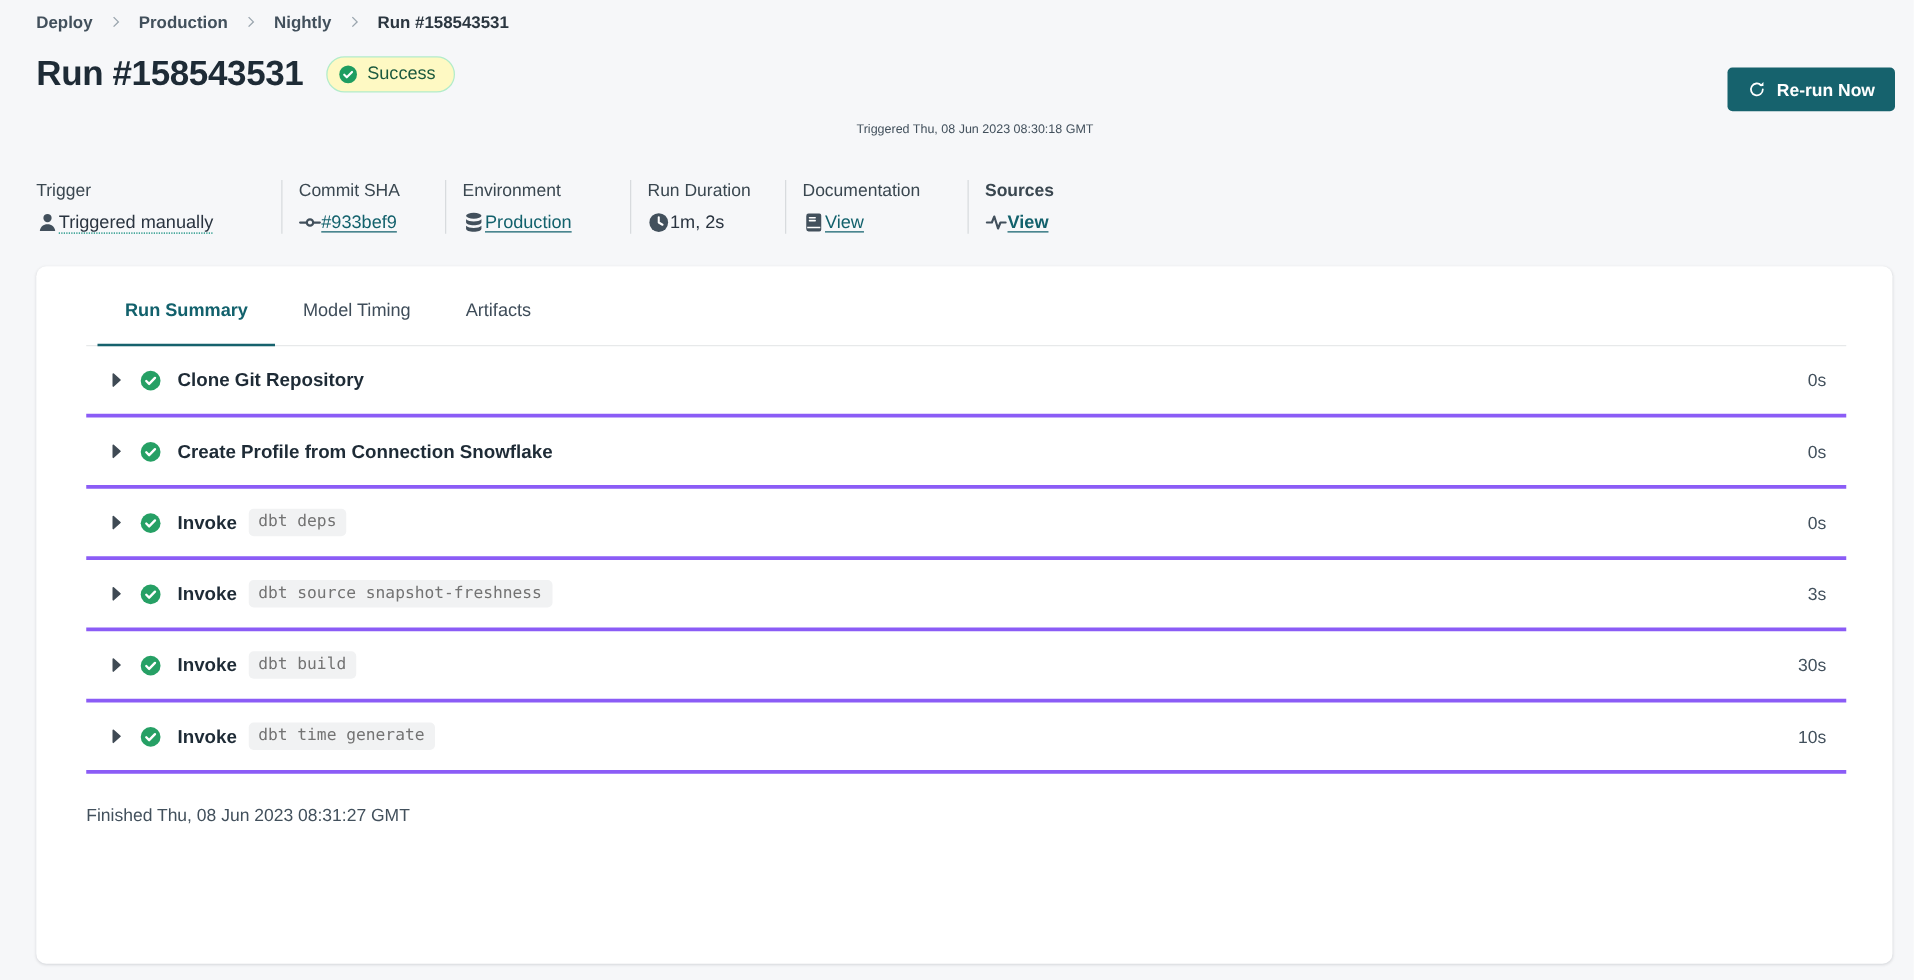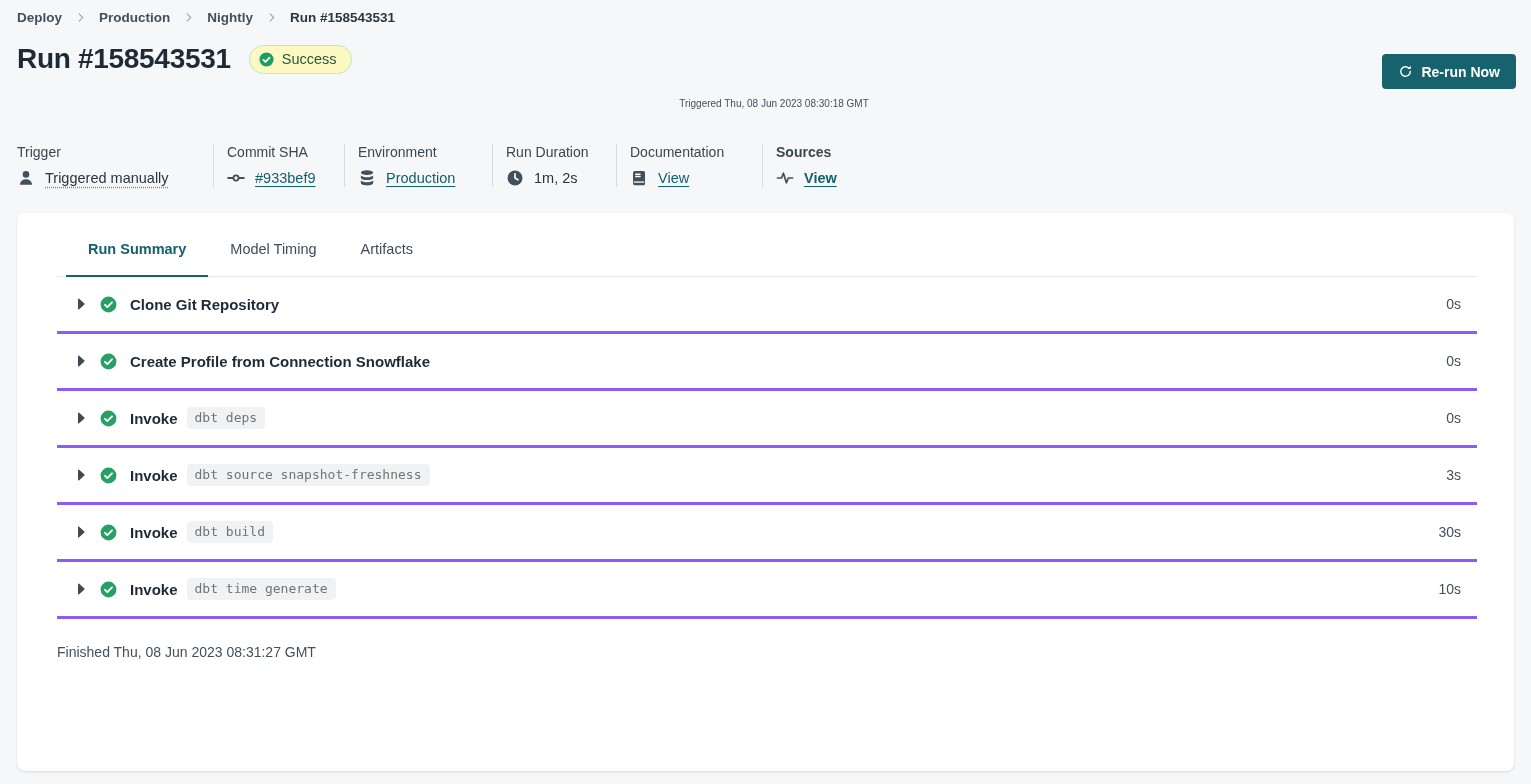--- a/index.html
+++ b/index.html
@@ -2,21 +2,21 @@
 <html><head>
 <meta charset="utf-8">
 <style>
   * { margin:0; padding:0; box-sizing:border-box; }
   html,body { width:1531px; height:784px; overflow:hidden; }
   body {
     font-family:"Liberation Sans", sans-serif;
     background:#f6f7f9;
     color:#3e4c59;
   }
-  .page { width:1531px; height:784px; position:relative; }
+  .page { width:1531px; height:784px; position:relative;padding-left:12px; }
 
   
   .breadcrumb { display:flex; align-items:center; padding:10px 0 0 17px; font-size:13.5px; font-weight:bold; color:#42505c; }
   .breadcrumb .crumb { cursor:pointer; }
   .breadcrumb .crumb.current { color:#2b3640; }
   .crumb-sep { display:inline-flex; margin:0 12px; }
   .crumb-sep svg { width:13px; height:13px; stroke:#9aa5ae; fill:none; stroke-width:2; }
 
   
   .header-row { display:flex; align-items:flex-start; justify-content:space-between; margin:18px 15px 0 17px; }
@@ -35,21 +35,21 @@
     height:35px; padding:0 16px; font-size:14px; font-weight:bold;
     font-family:"Liberation Sans", sans-serif; cursor:pointer; margin-top:11px;
   }
   .rerun-btn svg { width:15px; height:15px; }
   .subtitle { margin:9px 0 0 17px; font-size:10px; color:#42505c;text-align:center; }
 
   
   .meta-row { display:flex; align-items:stretch; margin:35px 0 0 17px; }
   .meta-item { display:flex; flex-direction:column; gap:9px; }
   .meta-item .meta-label { font-size:14px; color:#3a4750; }
-  .meta-value { display:flex; align-items:center; gap:10px; font-size:14.5px; color:#2a3440; }
+  .meta-value { display:flex; align-items:center; font-size:14.5px; color:#2a3440; }
   .meta-value svg { width:18px; height:18px; flex:none; }
   .meta-divider { width:1px; background:#d8dbde; margin:0 13px; }
   .mi-trigger { min-width:183px; }
   .mi-commit { min-width:104px; }
   .mi-env { min-width:121px; }
   .mi-duration { min-width:97px; }
   .mi-docs { min-width:119px; }
   .mi-sources { min-width:72px;font-weight:bold; }
   .dotted-term { color:#2a3440; text-decoration:underline dotted #45a79b; text-underline-offset:4px; cursor:help; }
   a.teal-link { color:#12616c; text-decoration:underline; text-underline-offset:3px; cursor:pointer; }

